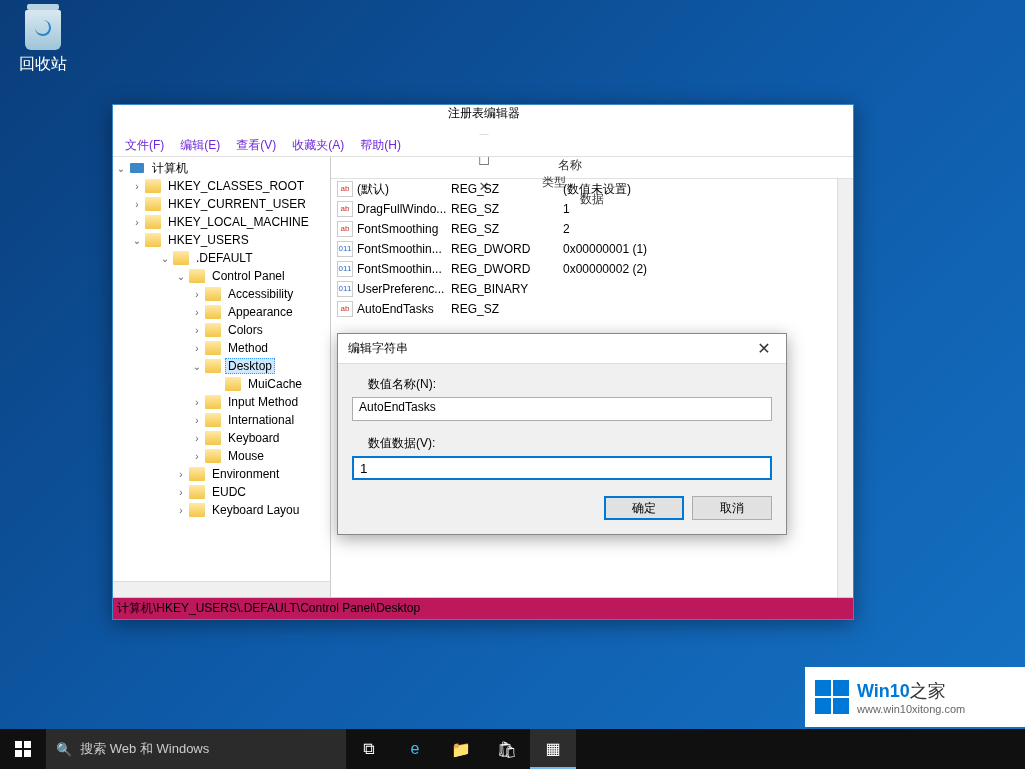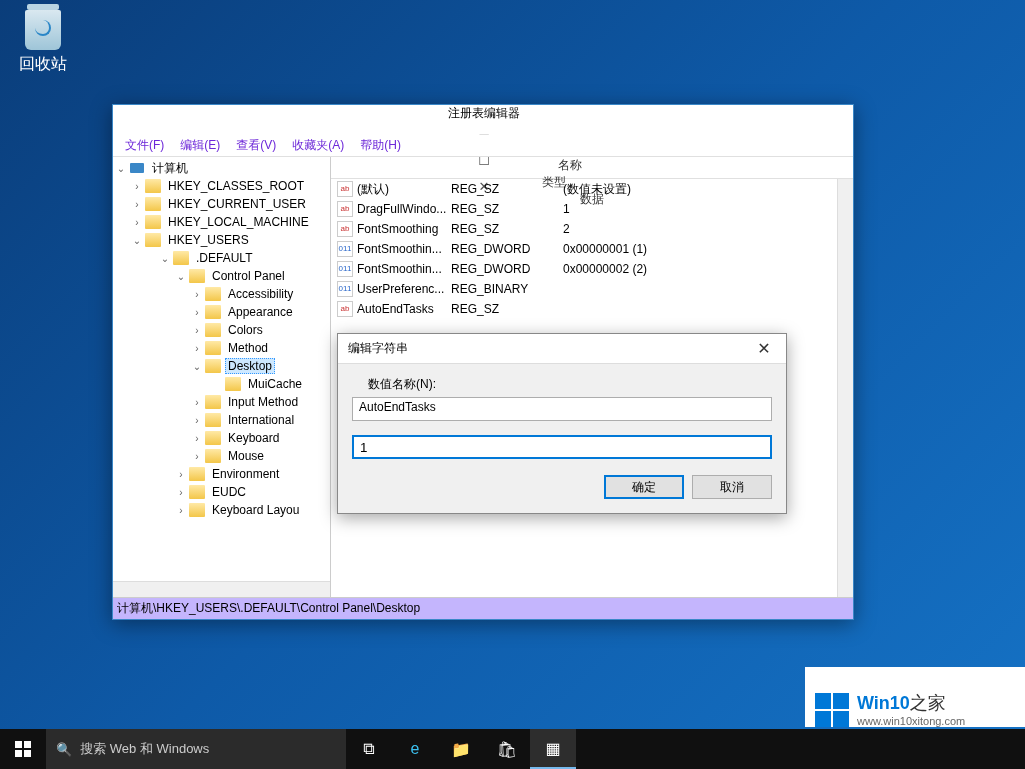--- a/index.html
+++ b/index.html
@@ -37,42 +37,42 @@
 .list-header .col { padding: 0 6px; }
 .col-name { width: 120px; }
 .col-type { width: 112px; }
 .col-data { flex: 1; }
 .list-body { font-size: 12px; }
 .list-row { display: flex; height: 20px; align-items: center; }
 .list-row .vicon { width: 16px; height: 16px; margin: 0 4px 0 6px; flex-shrink: 0; border: 1px solid #ccc; font-size: 8px; text-align: center; line-height: 14px; }
 .vicon.str { color: #c93030; }
 .vicon.bin { color: #2a67c9; }
 .list-row .cell { overflow: hidden; text-overflow: ellipsis; white-space: nowrap; }
-.statusbar { height: 22px; border-top: 1px solid #ccc; font-size: 12px; color: #000; padding: 2px 4px; background: #c4b5fd; }
+.statusbar { height: 22px; border-top: 1px solid #ccc; font-size: 12px; color: #000; padding: 2px 4px; background: #be185d; }
 .list-pane .scroll-v { position: absolute; right: 0; top: 22px; bottom: 0; width: 16px; background: #f0f0f0; border-left: 1px solid #ddd; }
 
 
 .dialog { position: absolute; top: 333px; left: 337px; width: 450px; background: #f0f0f0; border: 1px solid #888; box-shadow: 0 4px 16px rgba(0,0,0,0.35); font-size: 12px; }
 .dialog .dlg-title { height: 30px; background: #fff; display: flex; align-items: center; padding: 0 6px 0 10px; border-bottom: 1px solid #ddd; }
 .dialog .dlg-title span { flex: 1; }
 .dialog .dlg-close { width: 32px; text-align: center; font-size: 16px; color: #333; }
 .dialog .dlg-body { padding: 12px 14px 14px; }
 .dialog .field-label { margin-bottom: 4px; margin-left: 16px; }
 .dialog .ro-field { width: 100%; height: 24px; background: #fff; border: 1px solid #adadad; padding: 2px 6px; margin-bottom: 14px; color: #000; }
 .dialog .edit-field { width: 100%; height: 24px; border: 2px solid #0078d7; padding: 2px 6px; outline: none; background: #fff; margin-bottom: 16px; }
 .dialog .btn-row { display: flex; justify-content: flex-end; gap: 8px; }
 .dialog .btn { width: 80px; height: 24px; background: #e1e1e1; border: 1px solid #adadad; font-size: 12px; }
 .dialog .btn.primary { border: 2px solid #0078d7; }
 
 
 .watermark { position: absolute; right: 8px; bottom: 60px; color: rgba(255,255,255,0.45); font-size: 14px; text-align: left; }
 .watermark .big { font-size: 18px; }
 
 
-.logo-box { position: absolute; right: 0; bottom: 42px; width: 220px; height: 60px; background: #fff; display: flex; align-items: flex-end; padding: 0 10px; font-size: 12px; color: #333; }
+.logo-box { position: absolute; right: 0; bottom: 42px; width: 220px; height: 60px; background: #fff; display: flex; align-items: center; padding: 0 10px; font-size: 12px; color: #333; }
 .logo-box .winlogo { width: 34px; height: 34px; margin-right: 8px; display: grid; grid-template: 1fr 1fr / 1fr 1fr; gap: 2px; }
 .logo-box .winlogo div { background: #0078d7; }
 .logo-box .txt .l1 { font-size: 18px; color: #333; }
 .logo-box .txt .l1 b { color: #0078d7; }
 .logo-box .txt .l2 { font-size: 11px; color: #666; }
 
 
 .taskbar { position: absolute; bottom: 0; left: 0; right: 0; height: 40px; background: #101010; display: flex; align-items: center; color: #fff; }
 .taskbar .start { width: 46px; height: 40px; display: flex; align-items: center; justify-content: center; }
 .taskbar .start .grid { width: 16px; height: 16px; display: grid; grid-template: 1fr 1fr / 1fr 1fr; gap: 2px; }
@@ -273,20 +273,21 @@
 </div>
 
 <div class="dialog">
   <div class="dlg-title">
     <span>编辑字符串</span>
     <div class="dlg-close">✕</div>
   </div>
   <div class="dlg-body">
     <div class="field-label">数值名称(N):</div>
     <div class="ro-field">AutoEndTasks</div>
+    <div class="field-label">数值数据(V):</div>
     <input class="edit-field" value="1" style="">
     <div class="btn-row">
       <button class="btn primary">确定</button>
       <button class="btn">取消</button>
     </div>
   </div>
 </div>
 
 <div class="watermark">
   <div class="big">激活 Windows</div>

